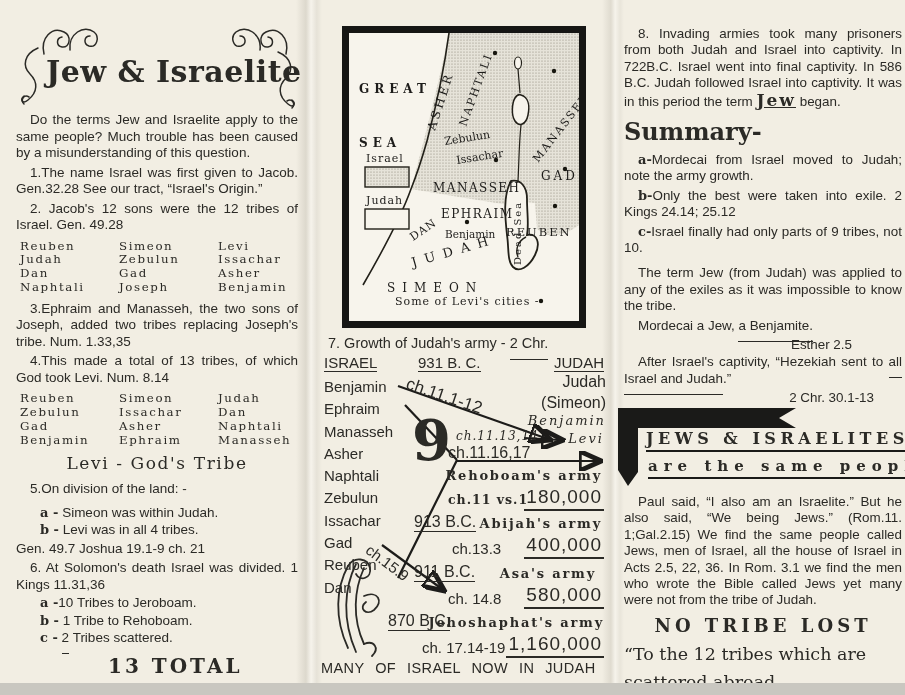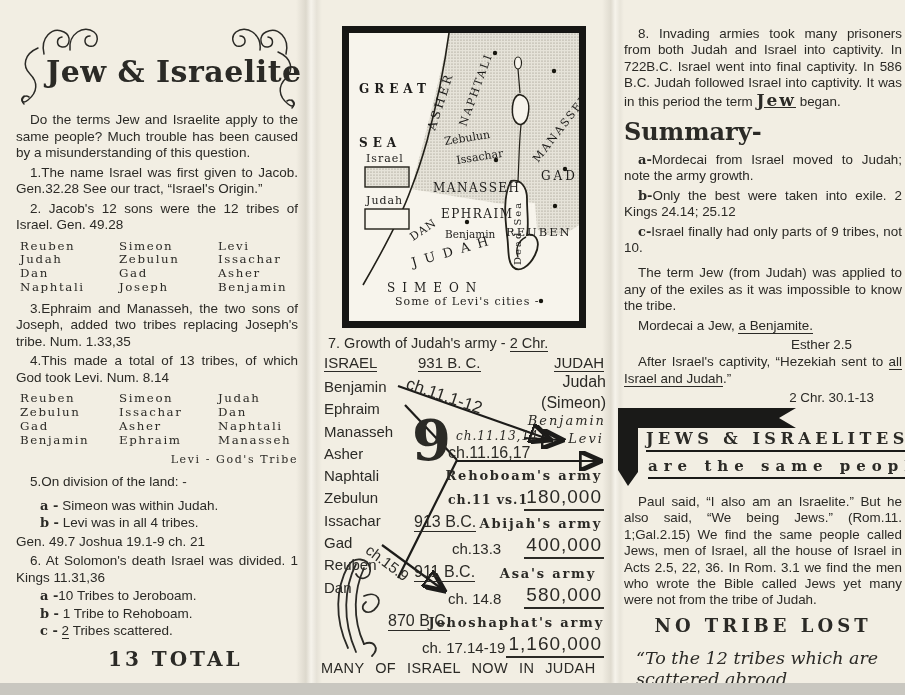--- a/index.html
+++ b/index.html
@@ -6,33 +6,33 @@
   .page{position:relative;width:905px;height:695px;background:#f2eee3;overflow:hidden;
         font-family:"Liberation Sans",sans-serif;color:#2b2a26;}
   .fold{position:absolute;top:0;height:100%;pointer-events:none;}
   .fold.f1{left:296px;width:26px;background:linear-gradient(90deg,rgba(0,0,0,0) 0%,rgba(110,104,90,.16) 38%,rgba(255,255,255,.3) 58%,rgba(0,0,0,.05) 80%,rgba(0,0,0,0) 100%);}
   .fold.f2{left:602px;width:22px;background:linear-gradient(90deg,rgba(0,0,0,0) 0%,rgba(110,104,90,.14) 40%,rgba(255,255,255,.28) 60%,rgba(0,0,0,.04) 82%,rgba(0,0,0,0) 100%);}
   .bottom-strip{position:absolute;left:0;bottom:0;width:100%;height:12px;background:#c9c7c0;}
 
   
   .p{font-size:13.5px;line-height:16.5px;text-align:justify;margin:0 0 3px 0;}
   .ind{text-indent:14px;}
-  .ul{border-bottom:1.6px solid #2b2a26;padding-bottom:0px;}
+  .ul{border-bottom:1.6px solid #2b2a26;padding-bottom:8px;}
   .serifb{font-family:"DejaVu Serif",serif;font-weight:bold;}
 
   
   .panel-left{position:absolute;left:16px;top:24px;width:282px;}
   .masthead{position:relative;height:84px;margin-bottom:4px;}
   .orn{position:absolute;}
   .orn path{fill:none;stroke:#2b2a26;stroke-width:1.5;stroke-linecap:round;}
   .title{position:absolute;left:30px;top:30px;font-family:"DejaVu Serif",serif;font-weight:bold;
          font-size:30px;letter-spacing:.5px;white-space:nowrap;}
   .ttable{display:grid;grid-template-columns:99px 99px 80px;font-family:"DejaVu Serif",serif;
           font-size:11.8px;letter-spacing:1.6px;line-height:13.8px;margin:6px 0 6px 4px;}
-  .tfoot{font-family:"DejaVu Serif",serif;font-size:11px;letter-spacing:1.6px;text-align:right;margin:0 0 8px 0;}
+  .tfoot{font-family:"DejaVu Serif",serif;font-size:17px;letter-spacing:1.6px;text-align:center;margin:0 0 8px 0;}
   .sub{margin:0 0 3px 24px;font-size:13.5px;line-height:14.5px;}
   .key{font-family:"DejaVu Serif",serif;font-weight:bold;font-size:13px;}
   .total{font-family:"DejaVu Serif",serif;font-weight:bold;font-size:20px;letter-spacing:3px;margin:8px 0 0 92px;}
 
   
   .panel-mid{position:absolute;left:318px;top:0;width:292px;height:695px;}
   .map-frame{position:absolute;left:24px;top:26px;width:244px;height:302px;border:7px solid #161614;
              background:#f7f4ec;box-sizing:border-box;}
   .map-frame svg{display:block;width:230px;height:288px;}
   .abs{position:absolute;white-space:nowrap;}
@@ -58,21 +58,21 @@
   .summary{font-family:"DejaVu Serif",serif;font-size:24px;margin:7px 0 6px 0;font-weight:bold;}
   .rref{text-align:right;font-size:13.4px;margin:0 0 2px 0;}
   .banner{position:relative;height:84px;margin:3px 0 2px -6px;}
   .banner svg{position:absolute;left:0;top:0;}
   .b1{position:absolute;left:28px;top:21px;font-family:"DejaVu Serif",serif;font-weight:bold;font-size:16px;
       letter-spacing:4.5px;border-bottom:2px solid #1a1a18;padding-bottom:2px;white-space:nowrap;}
   .b2{position:absolute;left:30px;top:49px;font-family:"DejaVu Serif",serif;font-weight:bold;font-size:15px;
       letter-spacing:6px;border-bottom:2px solid #1a1a18;padding-bottom:2px;white-space:nowrap;}
   .no-tribe{font-family:"DejaVu Serif",serif;font-weight:bold;font-size:18px;letter-spacing:4px;
             text-align:center;margin:6px 0 4px 0;}
-  .quote{font-family:"DejaVu Serif",serif;font-style:italic;font-size:17.5px;line-height:21px;margin:12px;}
+  .quote{font-family:"DejaVu Serif",serif;font-size:17.5px;line-height:28px;margin:0;}
   .greeting{font-family:"DejaVu Serif",serif;font-style:italic;font-size:18px;text-align:center;margin:4px 0 0 0;}
 
   
   .mt{font-family:"DejaVu Serif",serif;fill:#1d1c1a;}
 </style>
 </head>
 <body>
 
 <div class="page">
   <div class="fold f1"></div>

